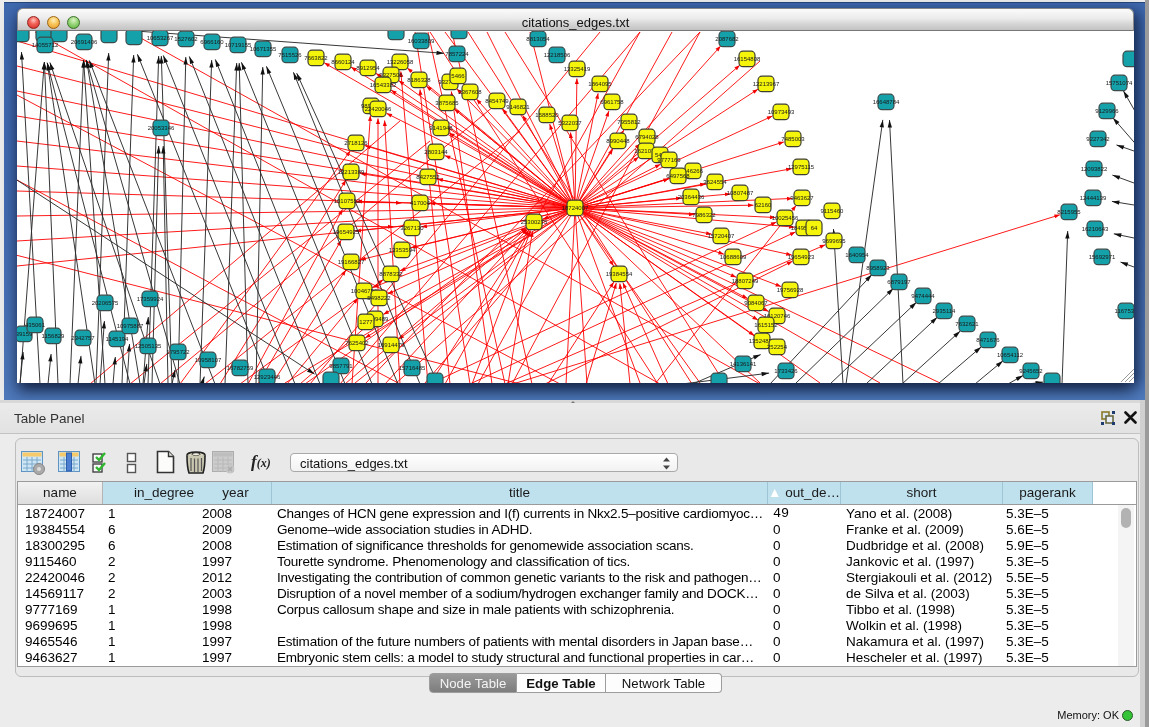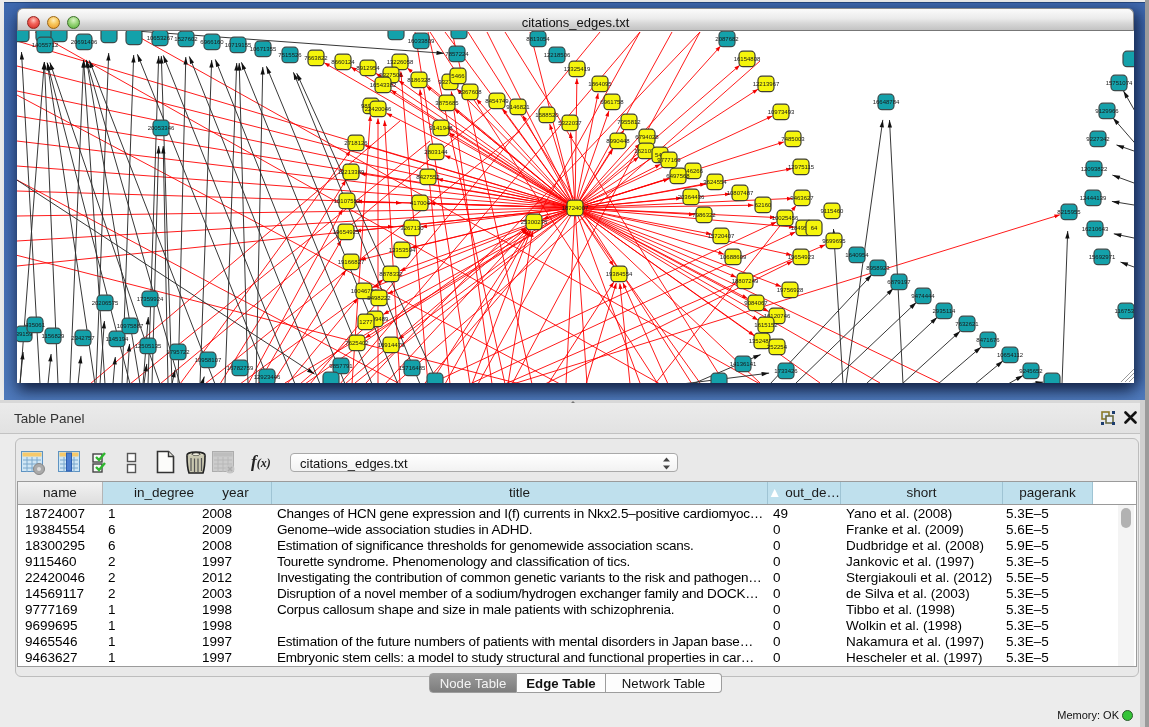--- a/index.html
+++ b/index.html
@@ -769,21 +769,21 @@
 <div class="hdr " style="left:182px;width:72px;">year</div>
 <div class="hdr " style="left:254px;width:496px;">title</div>
 <div class="hdr " style="left:750px;width:73px;"><span style="color:#fff">▲</span> out_de…</div>
 <div class="hdr " style="left:823px;width:162px;">short</div>
 <div class="hdr " style="left:985px;width:90px;">pagerank</div>
 <div class="row" style="top:24px;">
       <span class="c" style="left:7px;max-width:78px;">18724007</span>
       <span class="c" style="left:90px;max-width:60px;">1</span>
       <span class="c" style="left:184px;max-width:60px;">2008</span>
       <span class="c" style="left:259px;max-width:489px;letter-spacing:-0.22px;">Changes of HCN gene expression and I(f) currents in Nkx2.5–positive cardiomyoc…</span>
-      <span class="c" style="left:755px;max-width:55px;">49</span>
+      <span class="c" style="left:755px;max-width:55px;font-family:Liberation Mono, monospace;">49</span>
       <span class="c" style="left:828px;max-width:158px;">Yano et al. (2008)</span>
       <span class="c" style="left:988px;max-width:85px;">5.3E–5</span>
     </div>
 <div class="row" style="top:40px;">
       <span class="c" style="left:7px;max-width:78px;">19384554</span>
       <span class="c" style="left:90px;max-width:60px;">6</span>
       <span class="c" style="left:184px;max-width:60px;">2009</span>
       <span class="c" style="left:259px;max-width:489px;letter-spacing:-0.22px;">Genome–wide association studies in ADHD.</span>
       <span class="c" style="left:755px;max-width:55px;">0</span>
       <span class="c" style="left:828px;max-width:158px;">Franke et al. (2009)</span>

